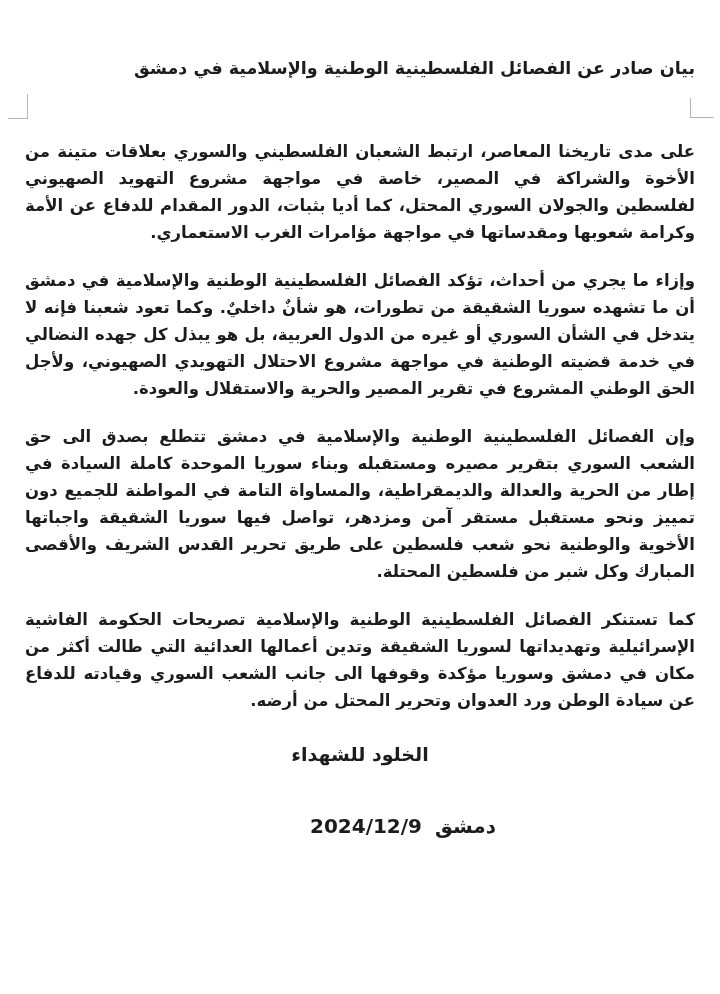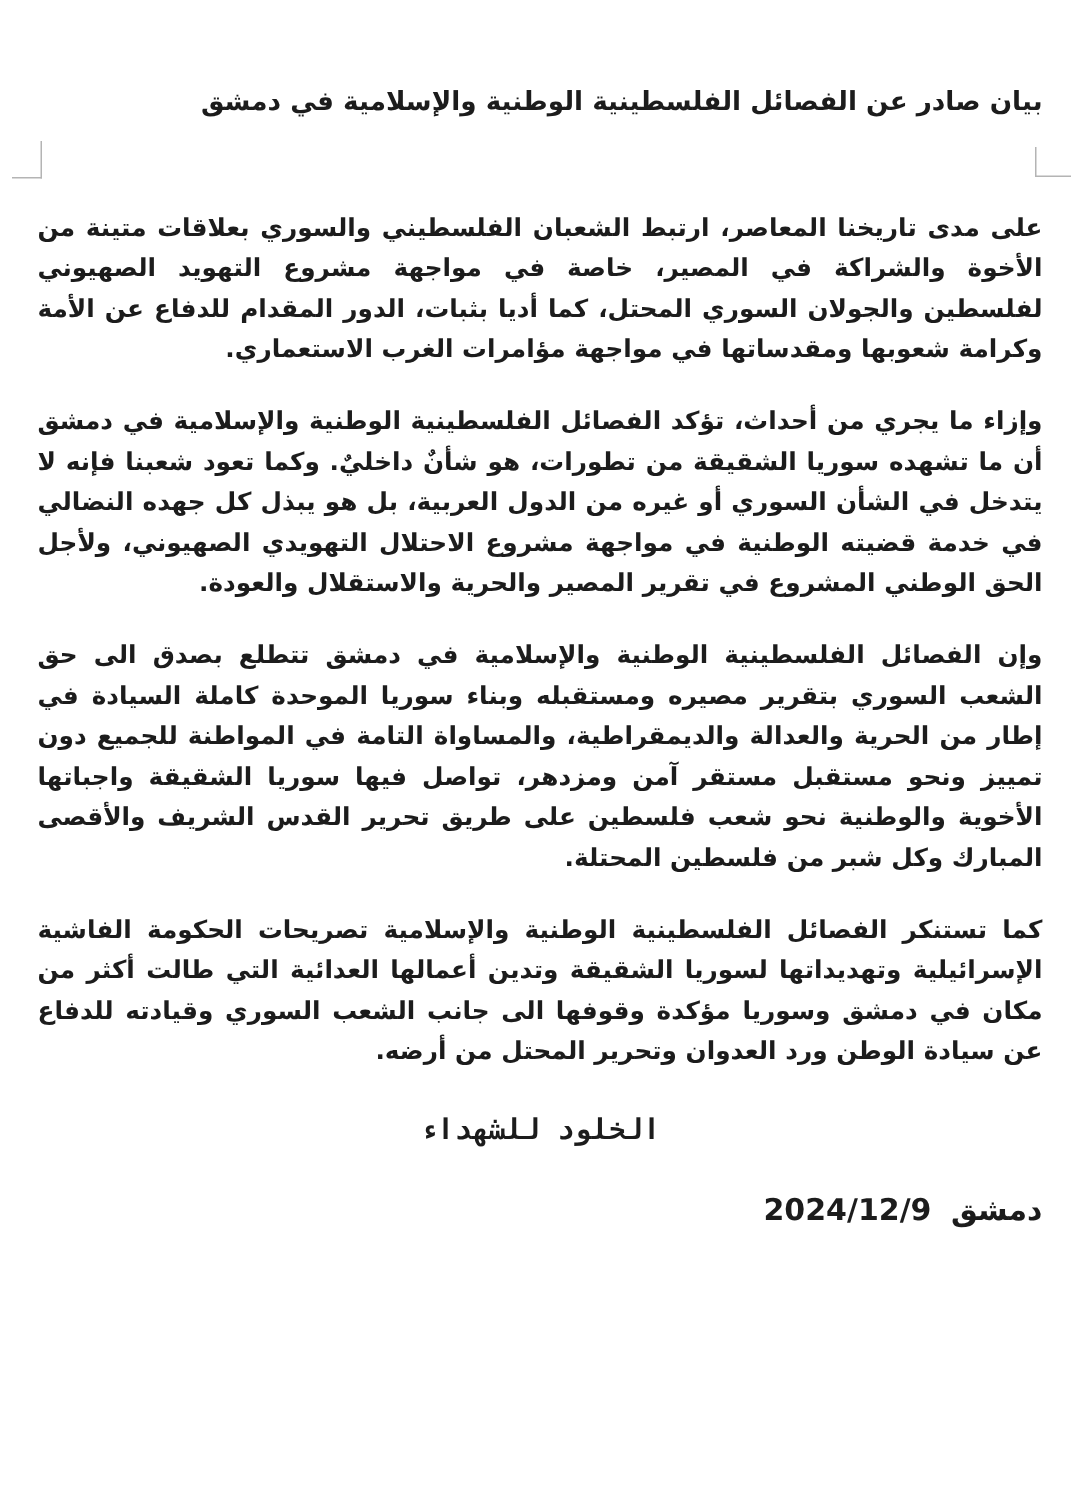--- a/index.html
+++ b/index.html
@@ -60,27 +60,26 @@
   }
   .slogans {
     margin-top: 28px;
     text-align: center;
   }
   .slogan-line {
     margin: 0 0 20px 0;
     font-size: 19px;
     font-weight: 700;
     line-height: 24px;
-    font-family: Liberation Mono, monospace;
   }
   .dateline {
-    margin-top: 28px;
+    margin-top: 48px;
     padding-left: 86px;
     direction: rtl;
-    text-align: right;
+    text-align: center;
     font-size: 20px;
     font-weight: 700;
   }
   .dateline .city {
     margin-left: 6px;
   }
 </style>
 </head>
 <body>
 

